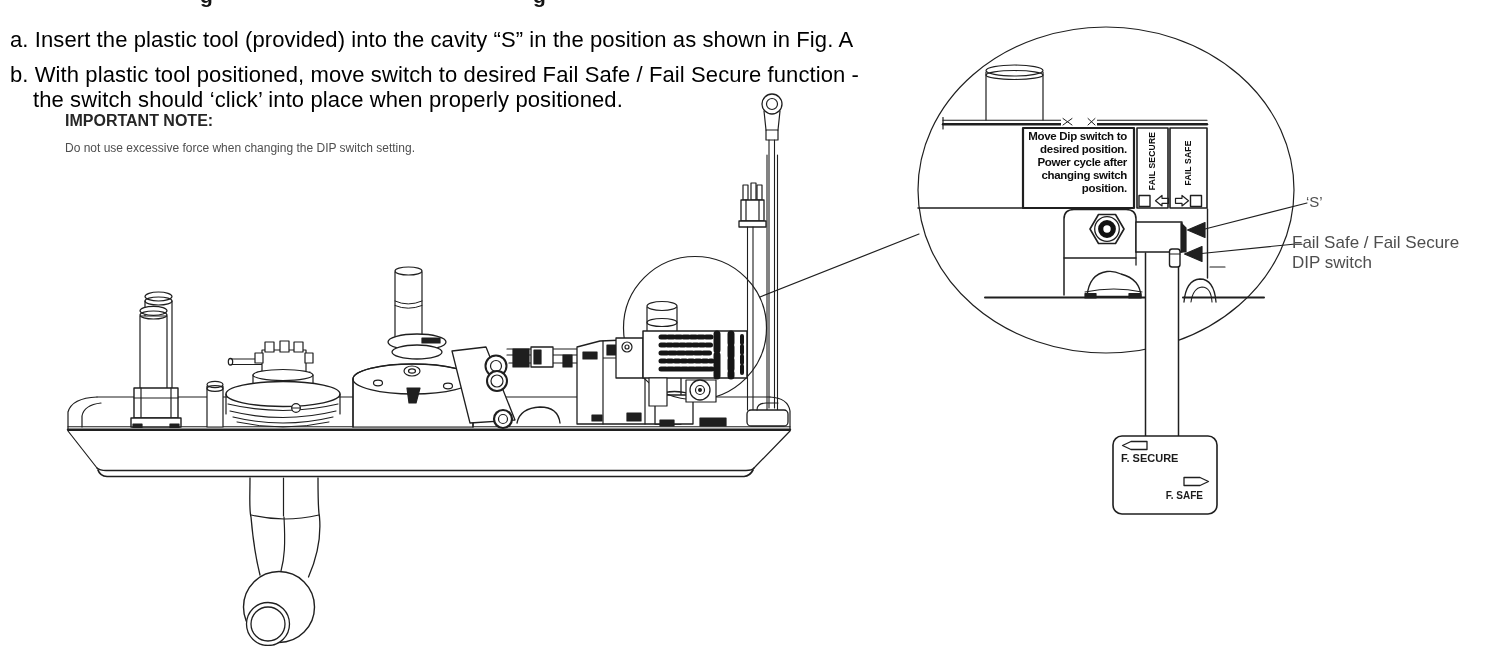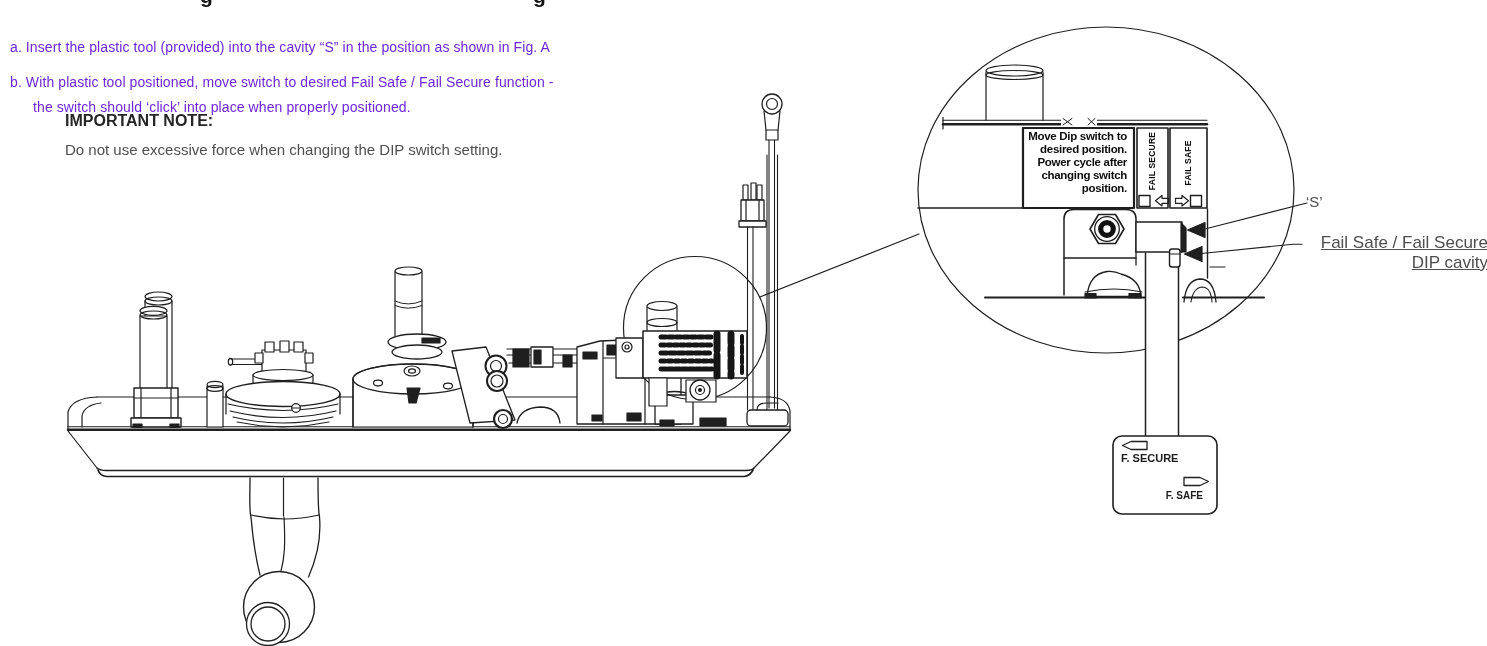--- a/index.html
+++ b/index.html
@@ -7,38 +7,38 @@
     width:1487px;height:646px;position:relative;background:#ffffff;
     font-family:"Liberation Sans", sans-serif;overflow:hidden;
     -webkit-font-smoothing:antialiased;
   }
   svg{position:absolute;left:0;top:0;}
   path,line,rect,circle,ellipse,polyline,polygon{vector-effect:non-scaling-stroke;}
 
   .frag{position:absolute;top:0;height:8px;width:20px;overflow:hidden;color:#141414;}
   .frag span{position:relative;top:-16px;font-weight:bold;font-size:21px;}
 
-  .step{position:absolute;font-size:14px;color:#6d28d9;letter-spacing:.1px;white-space:nowrap;margin-top:12px;}
+  .step{position:absolute;font-size:22px;color:#000000;letter-spacing:.1px;white-space:nowrap;}
   .note-title{position:absolute;left:65px;top:112px;font-size:16px;font-weight:bold;color:#262626;white-space:nowrap;}
-  .note-body{position:absolute;left:65px;top:141px;font-size:15px;color:#4f4f4f;white-space:nowrap;}
+  .note-body{position:absolute;left:65px;top:141px;font-size:12px;color:#4f4f4f;white-space:nowrap;}
 
   .sticker{
     position:absolute;left:1026px;top:130px;width:101px;
     font-size:11.5px;line-height:13px;font-weight:bold;color:#0d0d0d;
     letter-spacing:-0.3px;
     text-align:right;
   }
   .vlabel{
     position:absolute;width:64px;height:12px;line-height:12px;text-align:center;
     font-size:8.5px;font-weight:bold;color:#0d0d0d;transform:rotate(-90deg);
     letter-spacing:.2px;white-space:nowrap;
   }
   .callout-s{position:absolute;left:1306px;top:193px;font-size:15px;color:#4e4e4e;white-space:nowrap;}
-  .callout-dip{position:absolute;left:1292px;top:233px;width:196px;text-align:right;
-    font-size:17px;line-height:20px;color:#4e4e4e;text-decoration:underline;}
+  .callout-dip{position:absolute;left:1292px;top:233px;width:196px;text-align:left;
+    font-size:17px;line-height:20px;color:#4e4e4e;}
   .tool-secure{position:absolute;left:1121px;top:452px;font-size:11px;font-weight:bold;color:#1c1c1c;white-space:nowrap;}
   .tool-safe{position:absolute;left:1139px;top:490px;width:64px;text-align:right;font-size:10px;font-weight:bold;color:#1c1c1c;white-space:nowrap;}
 </style>
 </head>
 <body>
 
 <div class="frag" style="left:200px;"><span>g</span></div>
 <div class="frag" style="left:533px;"><span>g</span></div>
 
 <div class="step" style="left:10px;top:27px;">a. Insert the plastic tool (provided) into the cavity “S” in the position as shown in Fig. A</div>
@@ -277,16 +277,16 @@
     <polygon points="1184.5,254 1202,246.5 1202,261.5" fill="#1f1f1f"></polygon>
   </g>
 </svg>
 
 <div class="sticker">Move Dip switch to desired position. Power cycle after changing switch position.</div>
 <div class="vlabel" style="left:1120px;top:155px;">FAIL SECURE</div>
 <div class="vlabel" style="left:1156px;top:157px;">FAIL SAFE</div>
 <div class="callout-s">‘S’</div>
 <div class="callout-dip">
   <div>Fail Safe / Fail Secure</div>
-  <div>DIP cavity</div>
+  <div>DIP switch</div>
 </div>
 <div class="tool-secure">F. SECURE</div>
 <div class="tool-safe">F. SAFE</div>
 
 </body></html>

